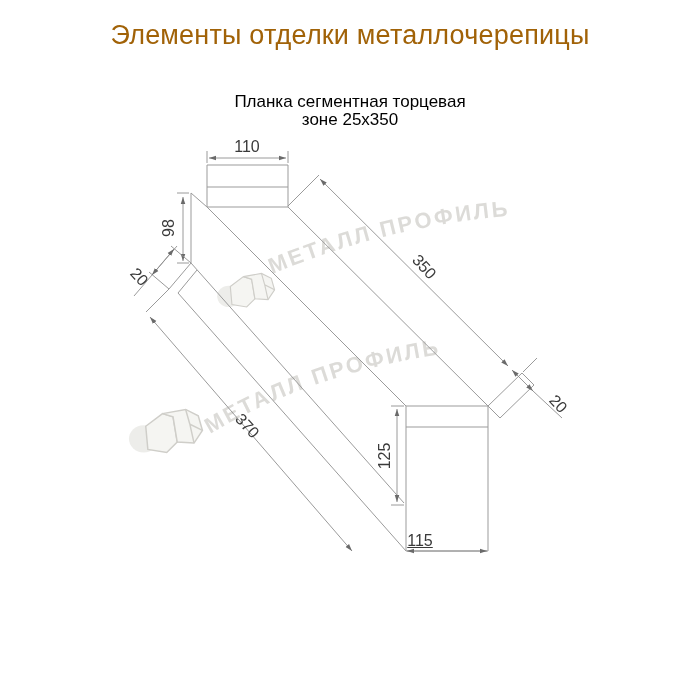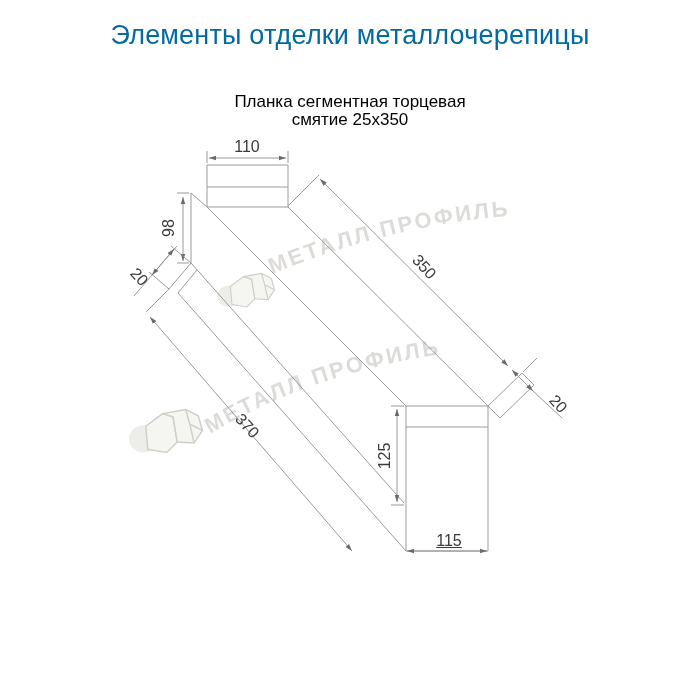--- a/index.html
+++ b/index.html
@@ -2,21 +2,21 @@
 <html><head>
 <meta charset="utf-8">
 <style>
   html,body{margin:0;padding:0;background:#fff;}
   .canvas{
     position:relative;width:700px;height:700px;background:#ffffff;overflow:hidden;
     font-family:"Liberation Sans",sans-serif;
   }
   .page-title{
     position:absolute;top:20px;left:0;width:100%;text-align:center;
-    font-size:27px;color:#0369a1;letter-spacing:.2px;
+    font-size:27px;color:#a16207;letter-spacing:.2px;
   }
   .subtitle{
     position:absolute;top:93px;left:0;width:100%;text-align:center;
     font-size:17px;line-height:18px;color:#000000;
   }
   .drawing-svg{position:absolute;left:0;top:0;}
   .labels{position:absolute;inset:0;text-align:center;}
   .dim-label{
     position:absolute;font-size:16px;color:#3a3a3a;white-space:nowrap;
   }
@@ -30,21 +30,21 @@
 </style>
 </head>
 <body>
 
 <div class="canvas">
 
   <div class="page-title">Элементы отделки металлочерепицы</div>
 
   <div class="subtitle">
     <div>Планка сегментная торцевая</div>
-    <div>смятие 25x350</div>
+    <div>зоне 25x350</div>
   </div>
 
   <svg class="drawing-svg" width="700" height="700" viewBox="0 0 700 700">
     <defs>
       <marker id="arw" viewBox="0 0 10 10" refX="10" refY="5" markerWidth="8" markerHeight="8" orient="auto-start-reverse">
         <path d="M0,1.8 L10,5 L0,8.2 Z" fill="#6a6a6a"></path>
       </marker>
       <g id="mp-logo" stroke="#cfcec9" stroke-width="1.4" fill="#f5f5f2">
         <ellipse cx="13" cy="37" rx="14" ry="13" fill="#e9e9e5" stroke="none" opacity=".8"></ellipse>
         <path d="M15,25 L31,13 L41,16 L45,40 L35,50 L17,47 Z"></path>
@@ -106,17 +106,17 @@
   </svg>
 
   <div class="labels">
     <div class="dim-label" style="left:247px;top:147px;transform:translate(-50%,-50%);">110</div>
     <div class="dim-label" style="left:169px;top:228px;transform:translate(-50%,-50%) rotate(-90deg);">98</div>
     <div class="dim-label" style="left:139px;top:277px;transform:translate(-50%,-50%) rotate(47deg);">20</div>
     <div class="dim-label" style="left:424px;top:267px;transform:translate(-50%,-50%) rotate(47deg);">350</div>
     <div class="dim-label" style="left:558px;top:404px;transform:translate(-50%,-50%) rotate(47deg);">20</div>
     <div class="dim-label" style="left:247px;top:426px;transform:translate(-50%,-50%) rotate(47deg);">370</div>
     <div class="dim-label" style="left:385px;top:456px;transform:translate(-50%,-50%) rotate(-90deg);">125</div>
-    <div class="dim-label" style="left:449px;top:541px;transform:translate(-50%,-50%);text-decoration:underline;">115</div>
+    <div class="dim-label" style="left:420px;top:541px;transform:translate(-50%,-50%);text-decoration:underline;">115</div>
   </div>
 
 
 </div>
 
 </body></html>

